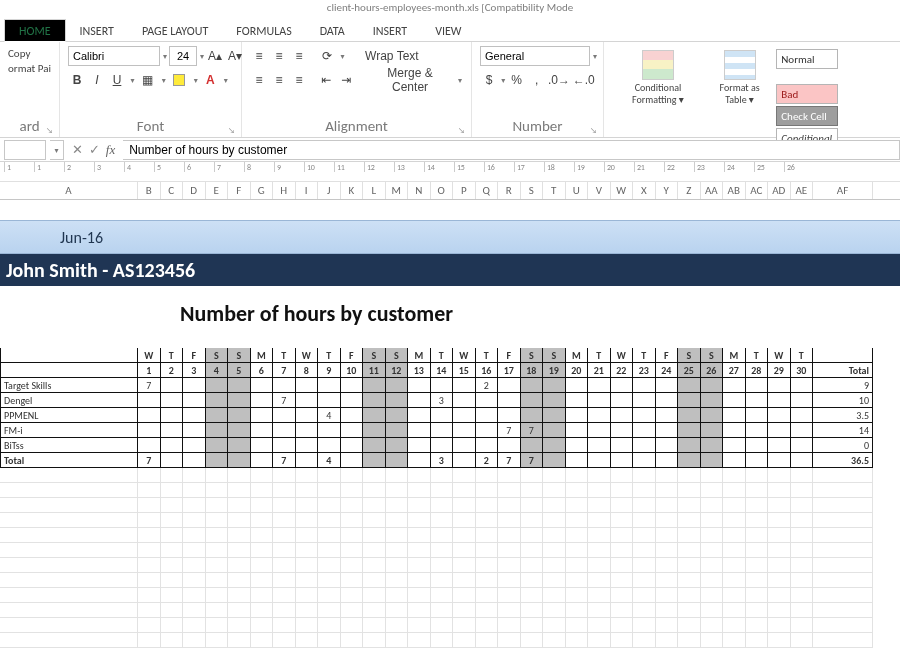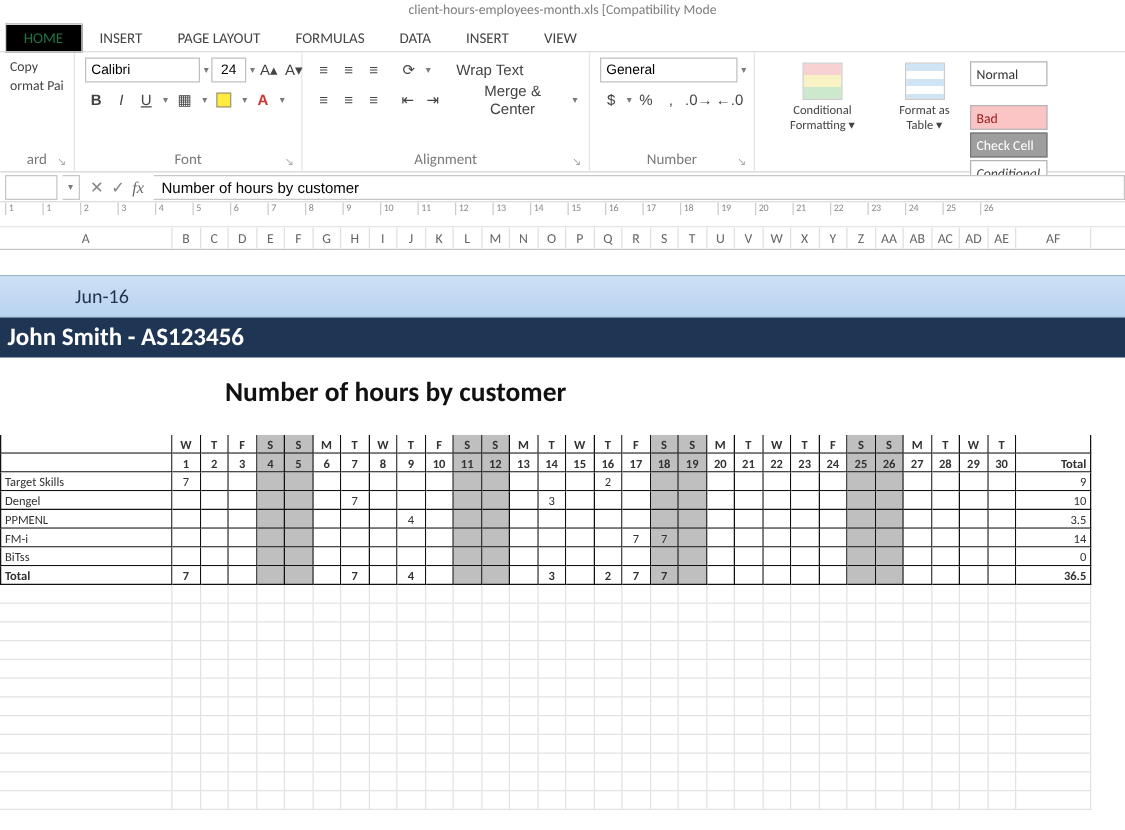--- a/index.html
+++ b/index.html
@@ -9,21 +9,21 @@
   .titlebar { height:18px; background:#fff; color:#7f7f7f; font-size:11px; text-align:center; padding-top:1px; }
 
   
   .tabs { height:24px; display:flex; align-items:flex-end; border-bottom:1px solid #d4d4d4; padding-left:4px; }
   .tabs .tab { padding:4px 14px 3px 14px; font-size:12px; color:#444; cursor:pointer; }
   .tabs .tab.active { color:#217346; border:1px solid #d4d4d4; border-bottom:1px solid #fff; background:#000000; border-top:1px solid #d4d4d4; position:relative; top:1px; }
 
   
   .ribbon { height:96px; background:#fff; border-bottom:1px solid #d4d4d4; display:flex; }
   .group { border-right:1px solid #e5e5e5; padding:4px 8px 0 8px; display:flex; flex-direction:column; justify-content:space-between; }
-  .group-title { font-size:12px; color:#7a7a7a; text-align:center; padding:0 0 2px 0; position:relative; }
+  .group-title { font-size:15px; color:#7a7a7a; text-align:center; padding:0 0 2px 0; position:relative; }
   .group-title::after { content:"↘"; font-size:8px; color:#9a9a9a; position:absolute; right:-2px; bottom:2px; }
 
   .row { display:flex; align-items:center; gap:2px; }
 
   .btn { display:inline-flex; align-items:center; justify-content:center; min-width:18px; height:20px; padding:0 3px; border:1px solid transparent; background:transparent; font-size:12px; color:#444; cursor:pointer; }
   .drop { width:8px; text-align:center; font-size:8px; color:#7a7a7a; padding-left:1px; }
 
   input.combo { height:20px; border:1px solid #c0c0c0; padding:0 4px; font-size:11px; }
 
   

